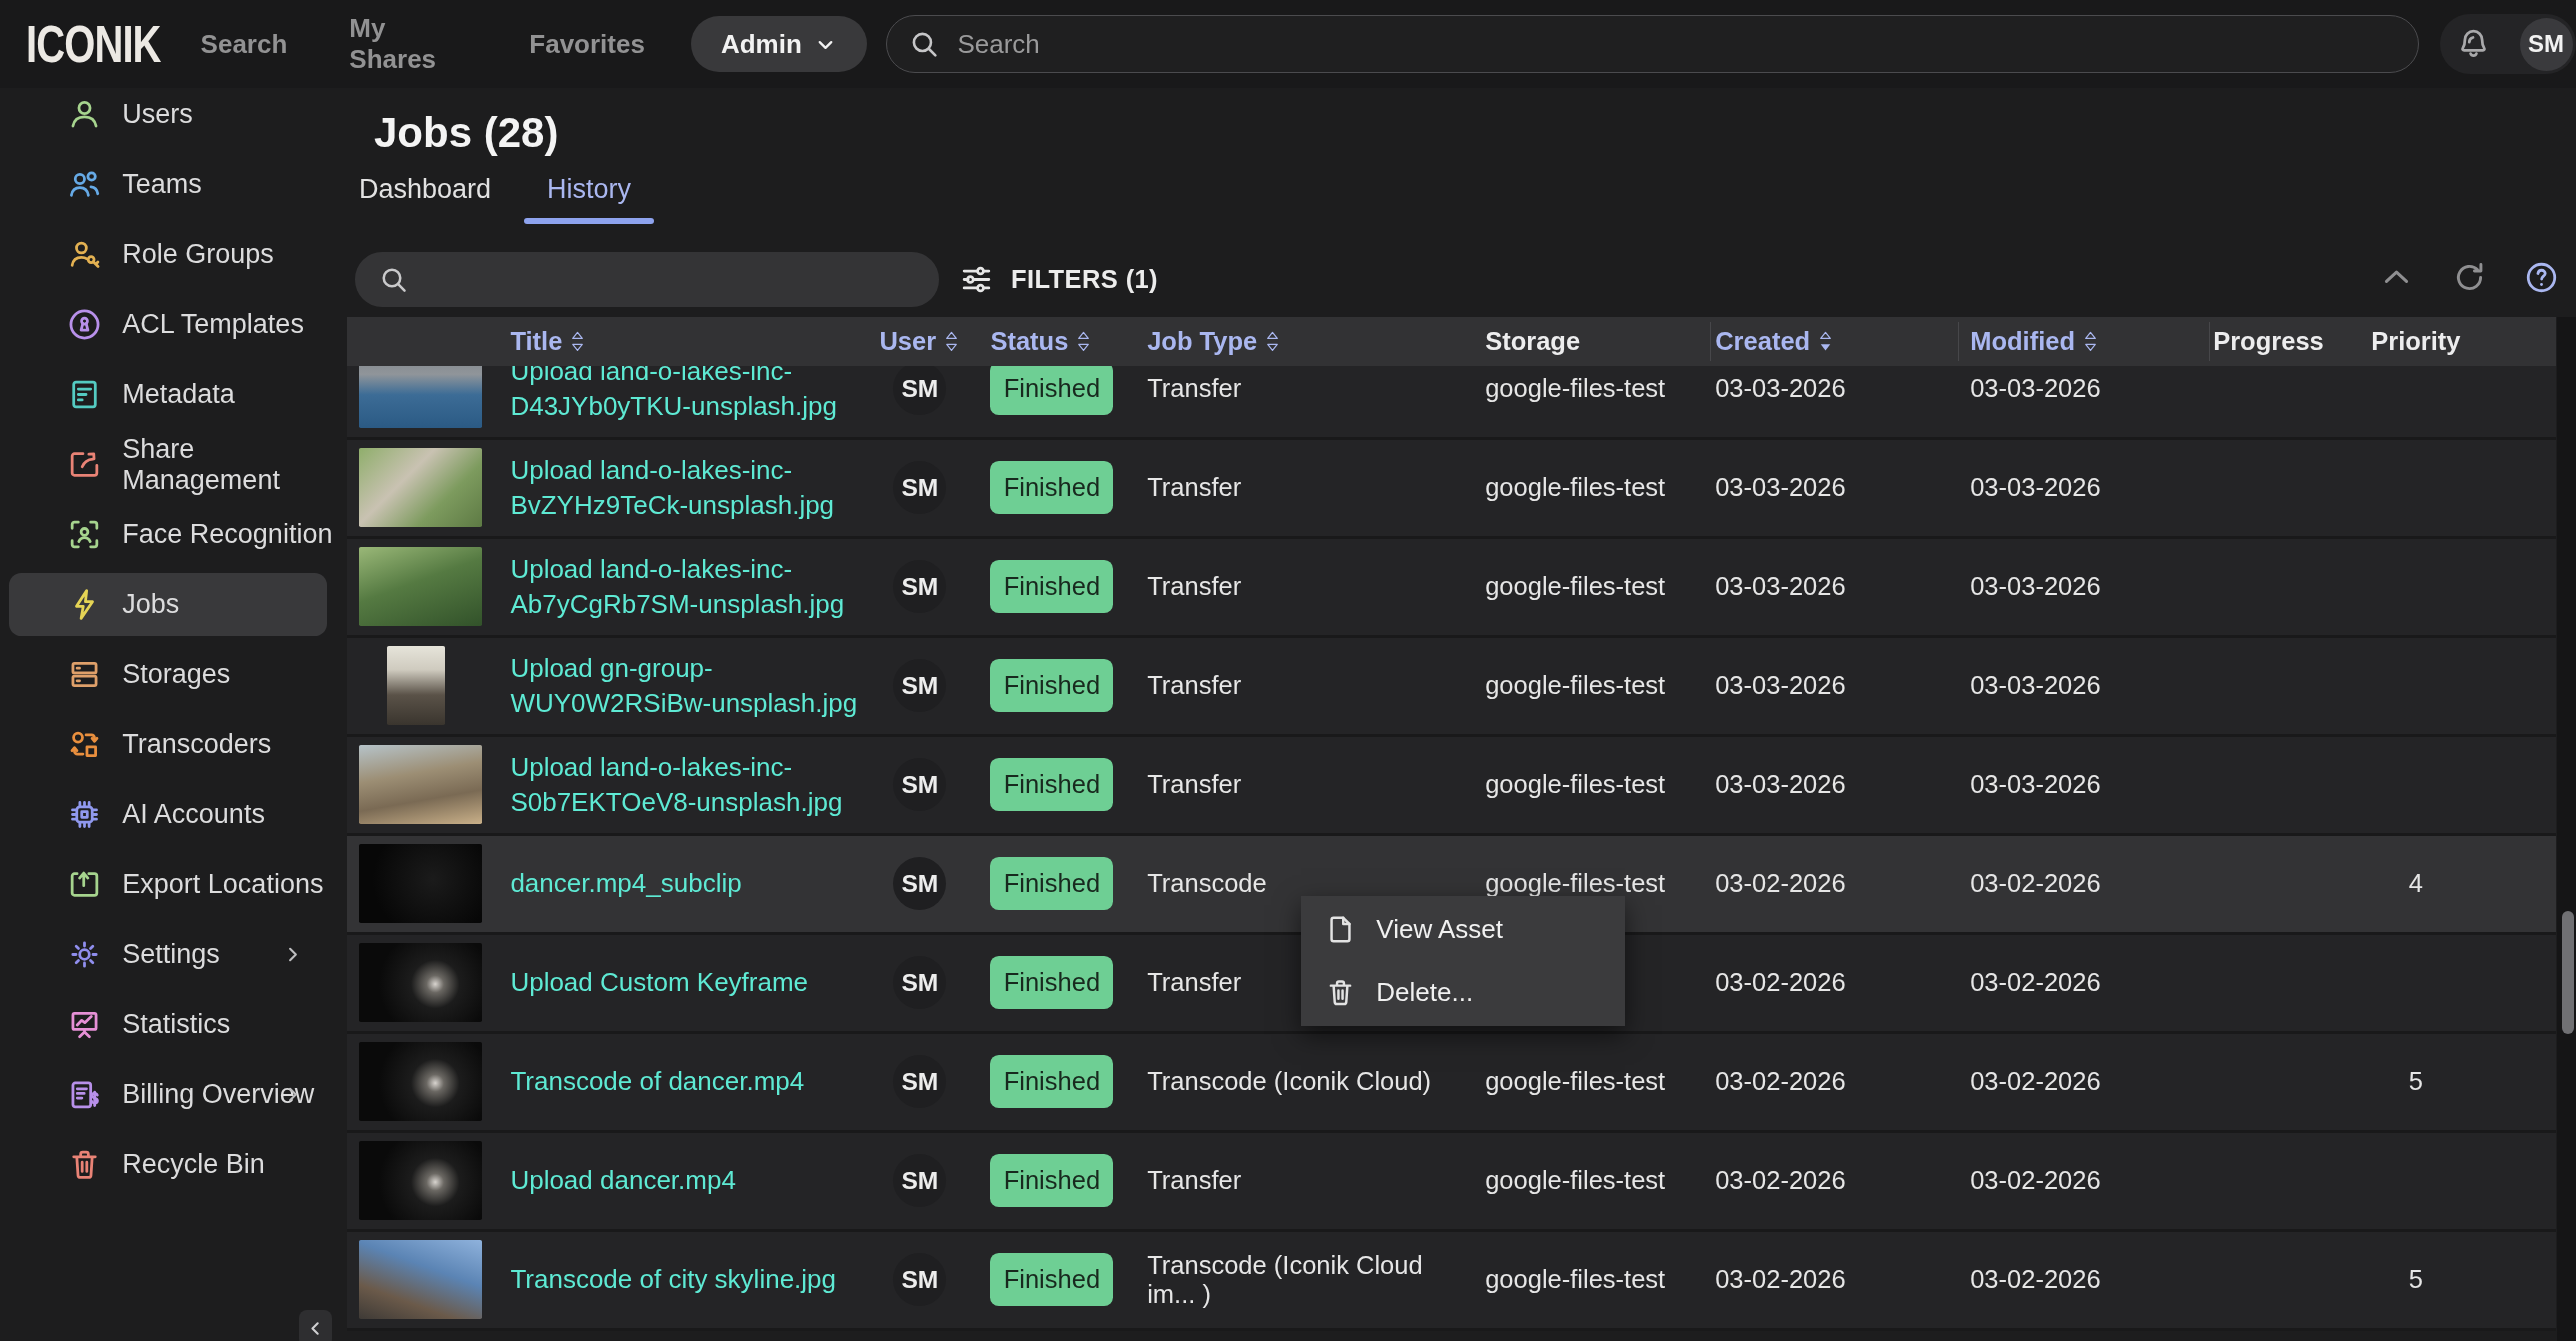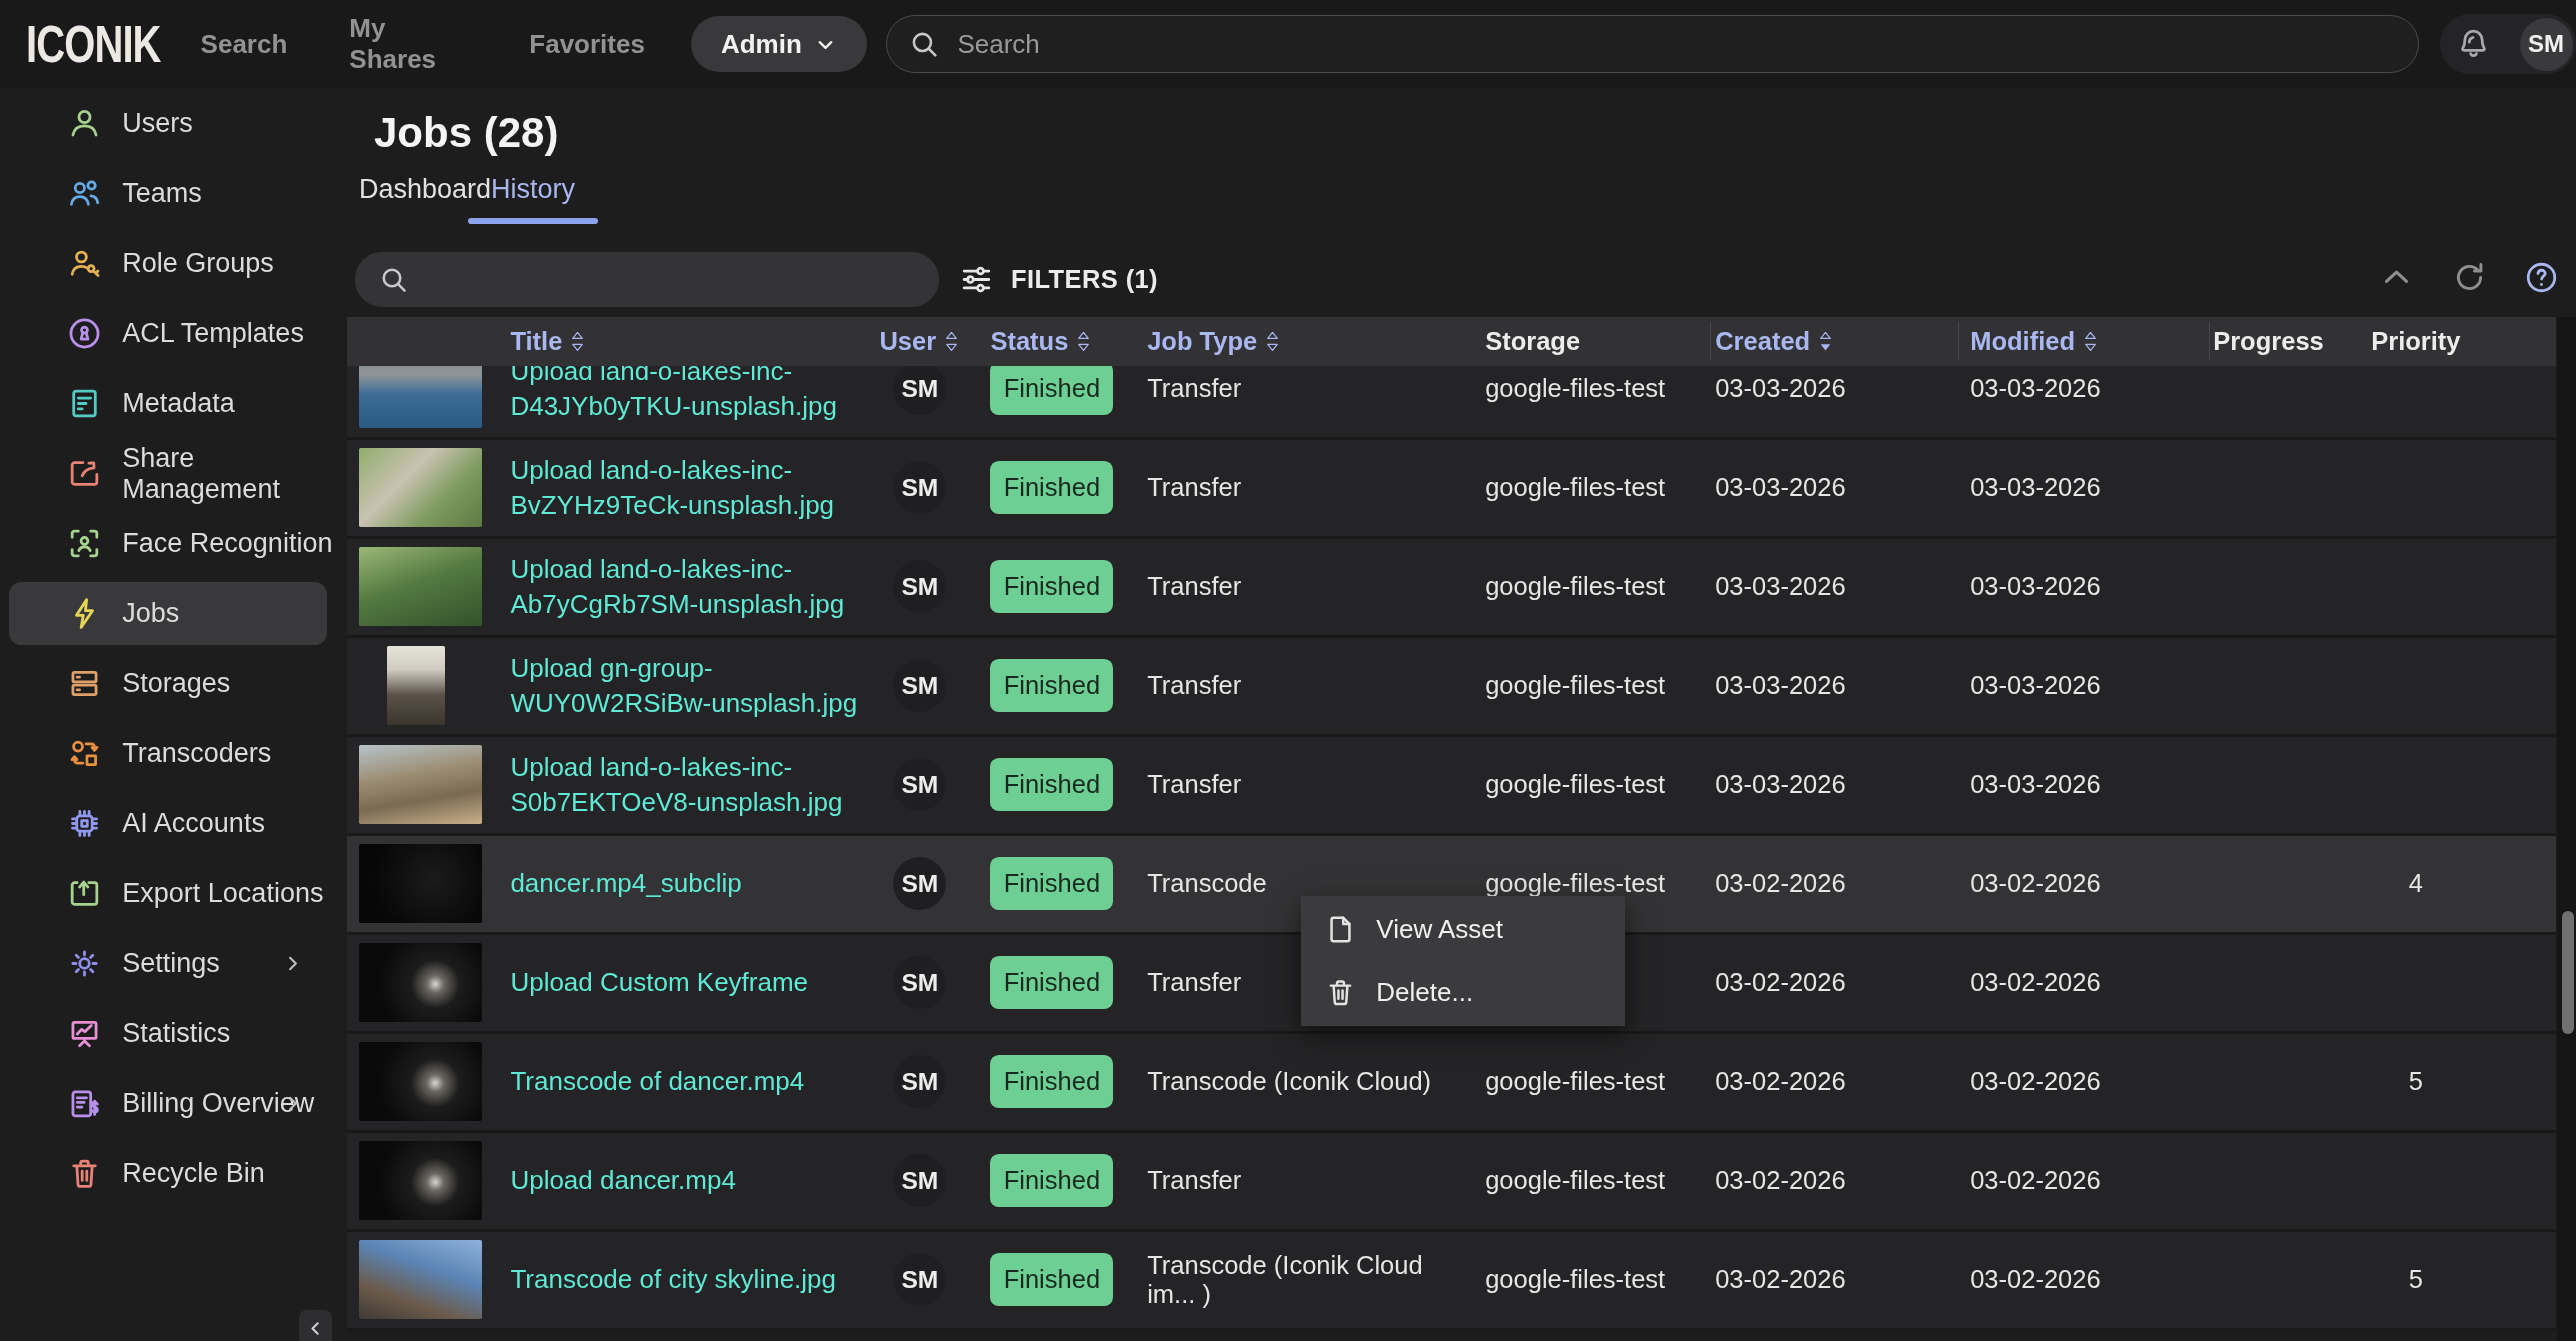--- a/index.html
+++ b/index.html
@@ -28,38 +28,38 @@
   .top-search input::placeholder { color:#9a9a9b; }
   .top-right { margin-left:21px; height:60px; width:139px; border-radius:30px;
     background:#242426; display:flex; align-items:center; justify-content:space-between;
     padding:0 3.5px 0 14px; }
   .bell-btn { background:none; border:none; color:#a9a9ab; cursor:pointer; }
   .avatar-top { width:53px; height:53px; border-radius:50%; background:#3a3a3d;
     display:flex; align-items:center; justify-content:center; font-size:24px;
     font-weight:700; color:#f2f2f2; cursor:pointer; }
 
   
-  .sidebar { position:absolute; left:0; top:80px; width:343px; bottom:0; padding-top:8.8px; }
+  .sidebar { position:absolute; left:0; top:71px; width:343px; bottom:0; padding-top:8.8px; }
   .side-item { height:70px; display:flex; align-items:center; padding-left:66px;
     position:relative; cursor:pointer; }
   .side-item .sel-bg { position:absolute; left:8.8px; right:16px; top:3.5px; bottom:3.5px;
     background:#39393b; border-radius:12.3px; display:none; }
   .side-item.selected .sel-bg { display:block; }
   .side-ic { width:37px; height:37px; position:relative; z-index:1; }
   .side-ic svg { width:37px; height:37px; }
   .side-label { margin-left:19.3px; font-size:27px; color:#dcdcdd; position:relative; z-index:1; }
   .side-chev { position:absolute; right:39px; color:#bdbdbf; z-index:1; }
   .collapse-btn { position:absolute; left:299px; top:1310px; width:33px; height:37px;
     border-radius:8px; background:#2e2e30; border:none; color:#cfcfd1; cursor:pointer;
     display:flex; align-items:center; justify-content:center; z-index:5; }
 
   
   .main { position:absolute; left:343px; top:88px; right:0; bottom:0; }
   .page-title { position:absolute; left:16px; top:21px; font-size:42px; font-weight:700; color:#f4f4f4;margin-left:15px; }
-  .tabs { position:absolute; left:16px; top:86px; display:flex; }
+  .tabs { position:absolute; left:16px; top:86px; display:flex; gap:56px; }
   .tab { font-size:27px; color:#e2e2e2; cursor:pointer; position:relative; padding-bottom:19.3px; }
   .tab.active { color:#aab7f0; }
   .tab.active::after { content:""; position:absolute; left:-23px; right:-23px; bottom:0;
     height:6.2px; border-radius:3.5px; background:#8ea3ee; }
 
   .toolbar { position:absolute; left:0; right:0; top:164px; height:55px; }
   .tbl-search { position:absolute; left:12.3px; top:0; width:584px; height:55px;
     border-radius:27px; background:#343436; display:flex; align-items:center; padding-left:23px; }
   .tbl-search svg { color:#c9c9cb; }
   .tbl-search input { flex:1; background:transparent; border:none; outline:none;

